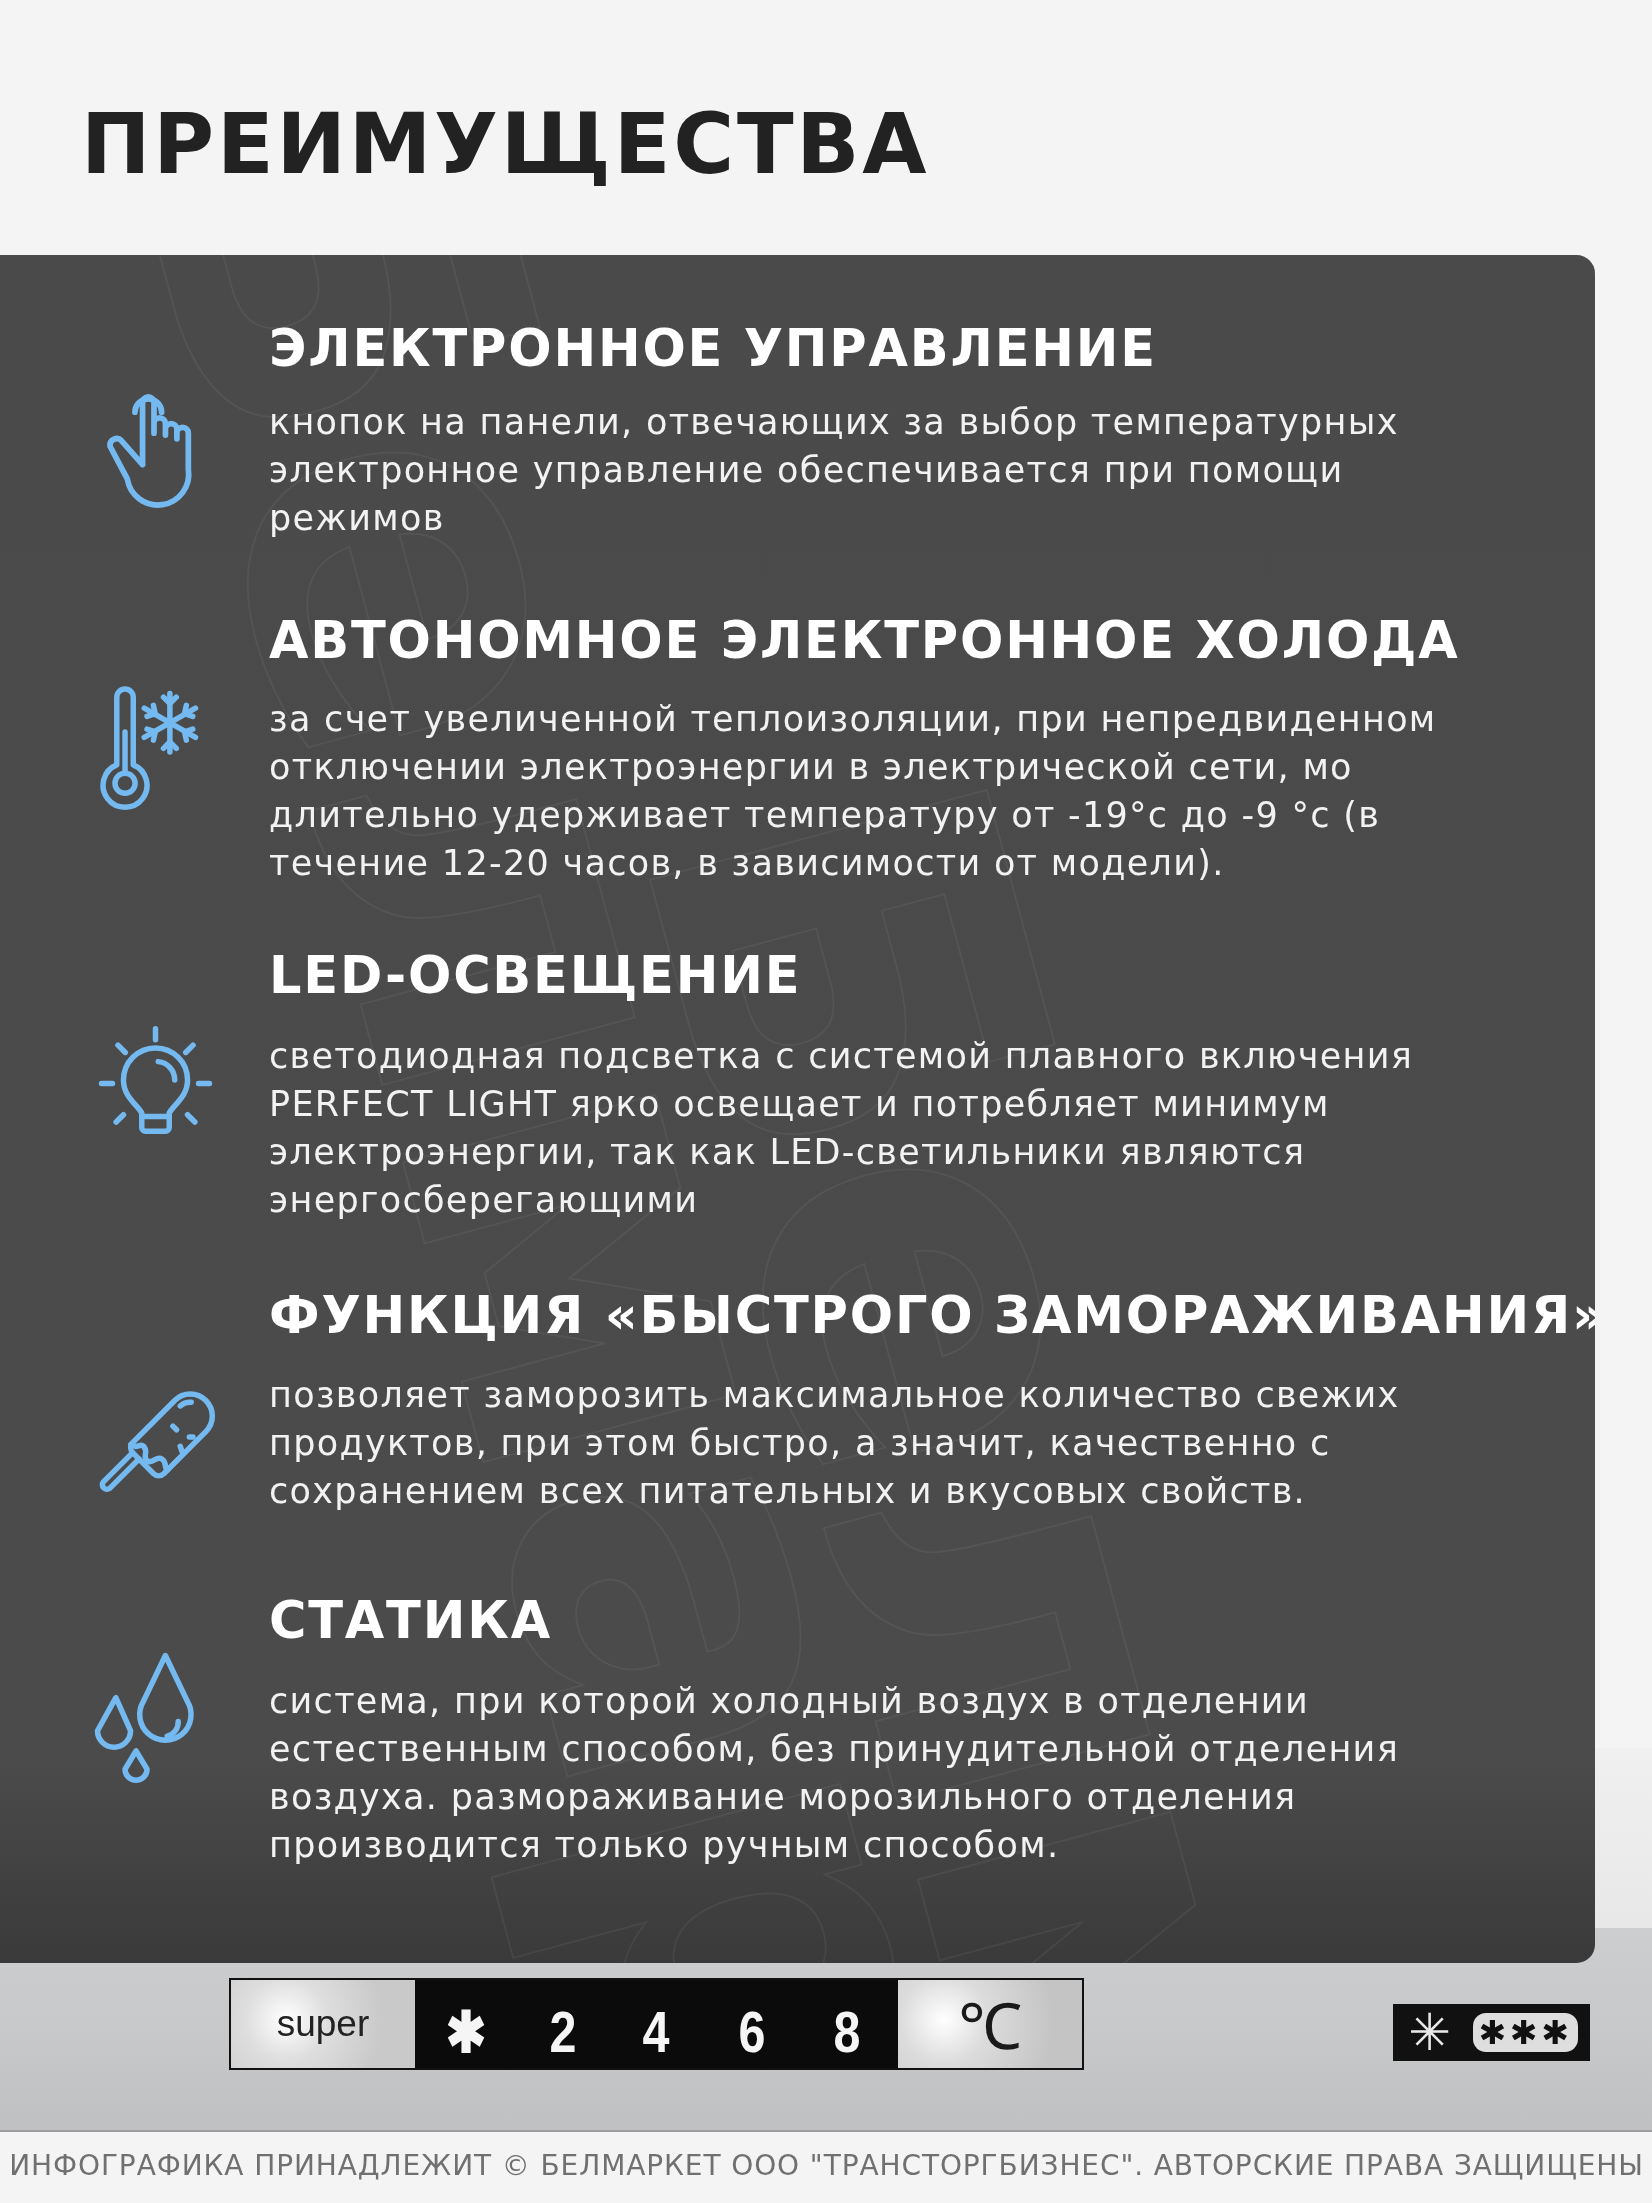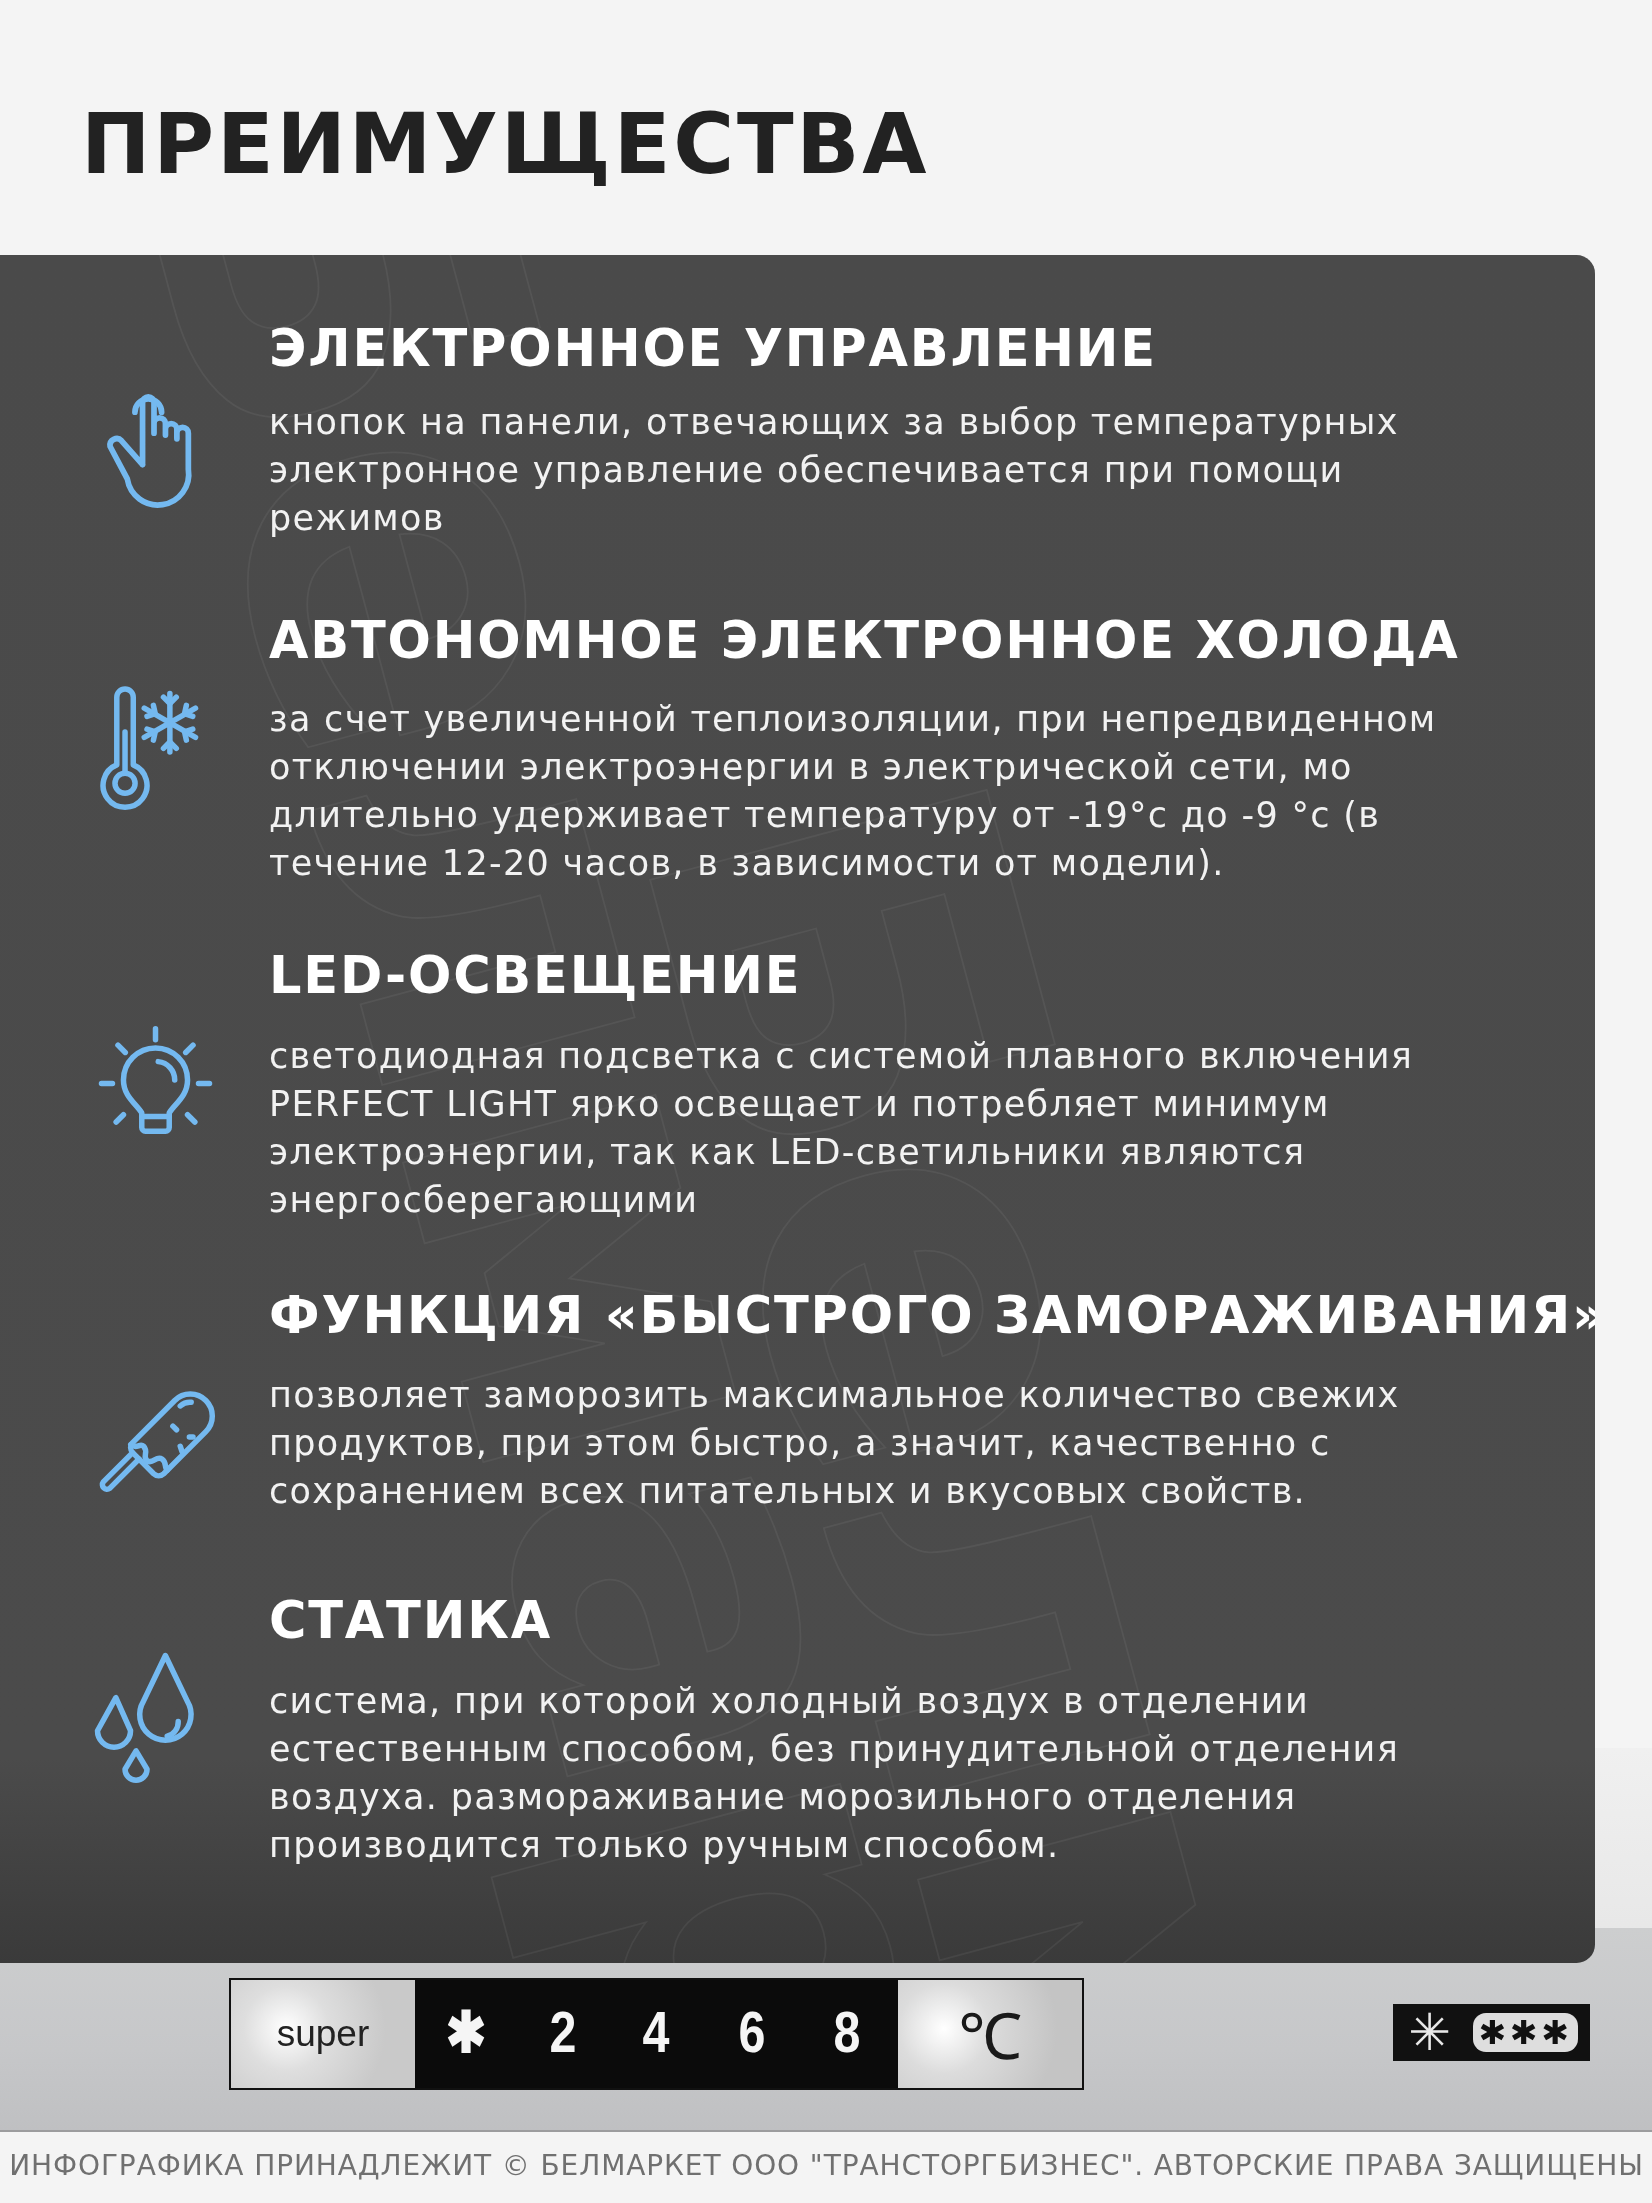--- a/index.html
+++ b/index.html
@@ -52,21 +52,21 @@
     position: absolute; left: 269px; width: 1286px;
     font-size: 35px; color: #f2f2f2; line-height: 48px;
     letter-spacing: 1.3px;
   }
   .feature .body span { display: block; white-space: nowrap; }
   svg.ico { width: 100%; height: 100%; overflow: visible; }
   svg.ico * { fill: none; stroke: #74b9f0; stroke-width: 6; stroke-linecap: round; stroke-linejoin: round; }
 
   
   .display {
-    position: absolute; left: 229px; top: 1978px; width: 855px; height: 112px;
+    position: absolute; left: 229px; top: 1978px; width: 855px; height: 92px;
     border: 2.8px solid #111; box-sizing: border-box; display: flex; background: #111;
   }
   .display .super-btn {
     width: 184px; height: 100%;
     background: radial-gradient(circle at 30% 45%, #ffffff 0%, #dedede 30%, #c9c9c9 70%);
     display: flex; align-items: center; justify-content: center;
     font-size: 37px; color: #222; font-family: "Liberation Sans", sans-serif;
   }
   .display .scale {
     flex: 1; background: #0b0b0b; position: relative;

